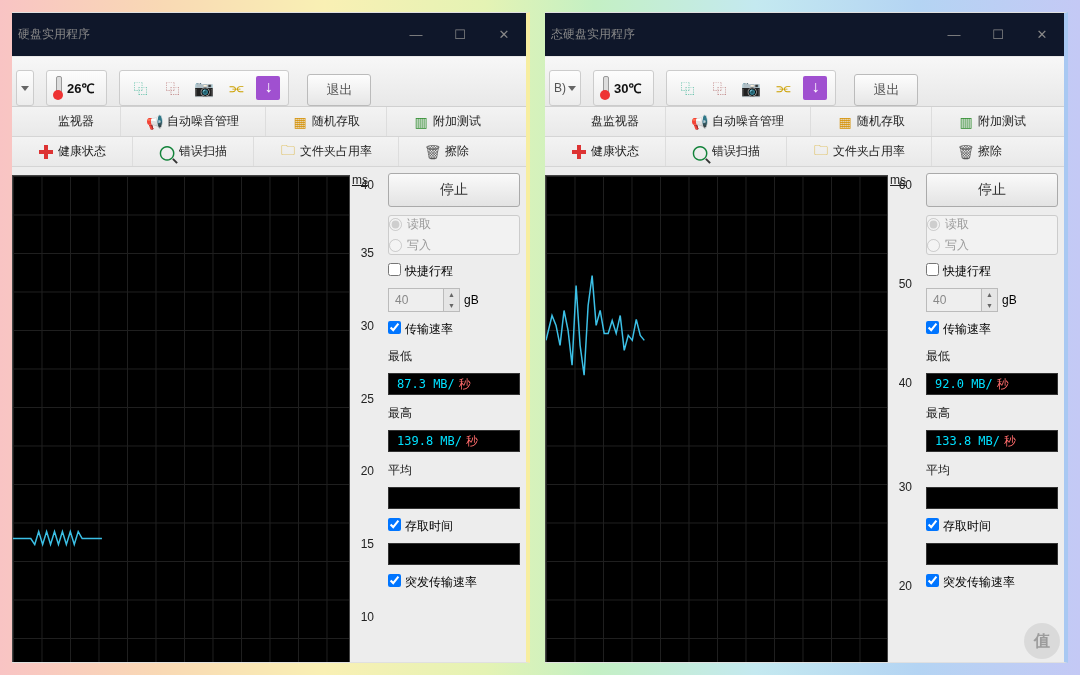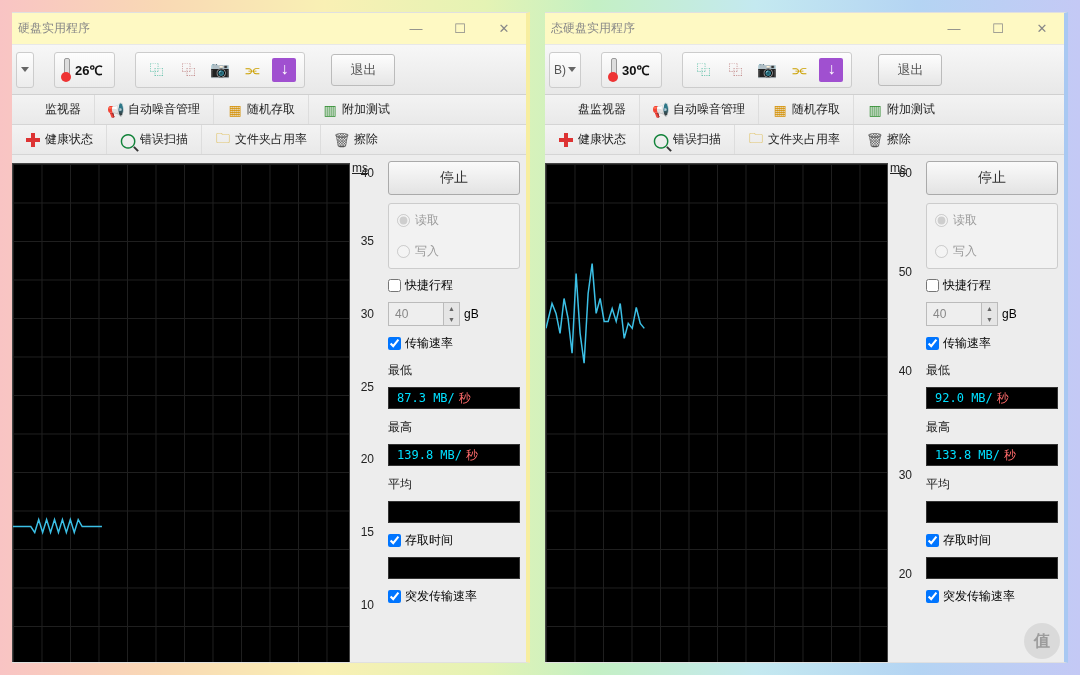--- a/index.html
+++ b/index.html
@@ -26,25 +26,25 @@
     left: 12px;
     width: 518px;
     border-right: 4px solid #f7eea0;
   }
   .wrap-right {
     left: 545px;
     width: 523px;
     border-right: 4px solid #a8c8f2;
   }
   .titlebar {
-    height: 32px;
+    height: 44px;
     display: flex;
     align-items: center;
     padding-left: 6px;
-    background: #fef9c3;
+    background: #0f172a;
     color: #888;
     font-size: 12px;
     border-bottom: 1px solid #e8e8e8;
   }
   .titlebar .ctrls {
     margin-left: auto;
     display: flex;
   }
   .titlebar .ctrl {
     width: 44px;
@@ -52,22 +52,22 @@
     display: flex;
     align-items: center;
     justify-content: center;
     color: #888;
     font-size: 13px;
     cursor: default;
   }
   .toolbar {
     height: 50px;
     display: flex;
-    align-items: center;
-    gap: 20px;
+    align-items: flex-end;
+    gap: 12px;
     padding: 0 4px;
     background: linear-gradient(#f7f7f7, #e8e8e8);
     border-bottom: 1px solid #d0d0d0;
   }
   .tool-group {
     display: flex;
     align-items: center;
     gap: 4px;
     padding: 2px 6px;
     background: linear-gradient(#fdfdfd,#ececec);
@@ -128,21 +128,21 @@
   .row2, .row3 {
     display: flex;
     height: 30px;
     background: linear-gradient(#f3f3f3,#e9e9e9);
     border-bottom: 1px solid #d5d5d5;
   }
   .tab-item {
     display: flex;
     align-items: center;
     gap: 4px;
-    padding: 0 13px;
+    padding: 0 26px;
     font-size: 12px;
     color: #222;
     white-space: nowrap;
     cursor: pointer;
     border-right: 1px solid #ddd;
   }
   .tab-item:last-child{border-right:none;}
   .ico16 { width:16px; height:16px; display:inline-flex;align-items:center;justify-content:center;font-size:14px;}
   .ico-speaker{color:#d4a800;}
   .ico-monitor{color:#3a7bbf;}
@@ -191,24 +191,24 @@
     width: 144px;
     background: #ededed;
     padding: 6px 6px 0 6px;
     display:flex;flex-direction:column;gap:8px;
     font-size:12px;
   }
   .main-btn{
     height:34px;background:linear-gradient(#fafafa,#e3e3e3);border:1px solid #aaa;
     font-size:14px;color:#333;cursor:pointer;border-radius:3px;
   }
-  .radio-grp{border:1px solid #ccc;background:#f2f2f2;padding:8px;border-radius:3px;display:flex;flex-direction:column;gap:14px;}
+  .radio-grp{border:1px solid #ccc;background:#f2f2f2;border-radius:3px;display:flex;flex-direction:column;gap:4px;}
   .radio-item{display:flex;align-items:center;gap:5px;color:#9a9a9a;}
   .radio-item input{margin:0;}
-  .check-item{display:flex;align-items:center;gap:4px;}
+  .check-item{display:flex;align-items:flex-start;gap:4px;}
   .check-item input{margin:0;}
   .numbox-row{display:flex;align-items:center;gap:4px;}
   .numbox{display:flex;align-items:center;border:1px solid #bbb;background:#eee;width:72px;height:24px;color:#888;}
   .numbox span{flex:1;padding-left:6px;}
   .spin{width:16px;display:flex;flex-direction:column;}
   .spin div{height:11px;border-left:1px solid #bbb;background:#e5e5e5;display:flex;align-items:center;justify-content:center;font-size:7px;color:#666;}
   .sec-head{margin-top:1px;}
   .stat-label{color:#222;margin-top:2px;}
   .stat-box{height:22px;background:#000;border:1px solid #333;color:#00e0ff;font-family:monospace;font-size:12px;display:flex;align-items:center;padding-left:8px;}
   .stat-box .unit{color:#ff6b6b;margin-left:4px;}

